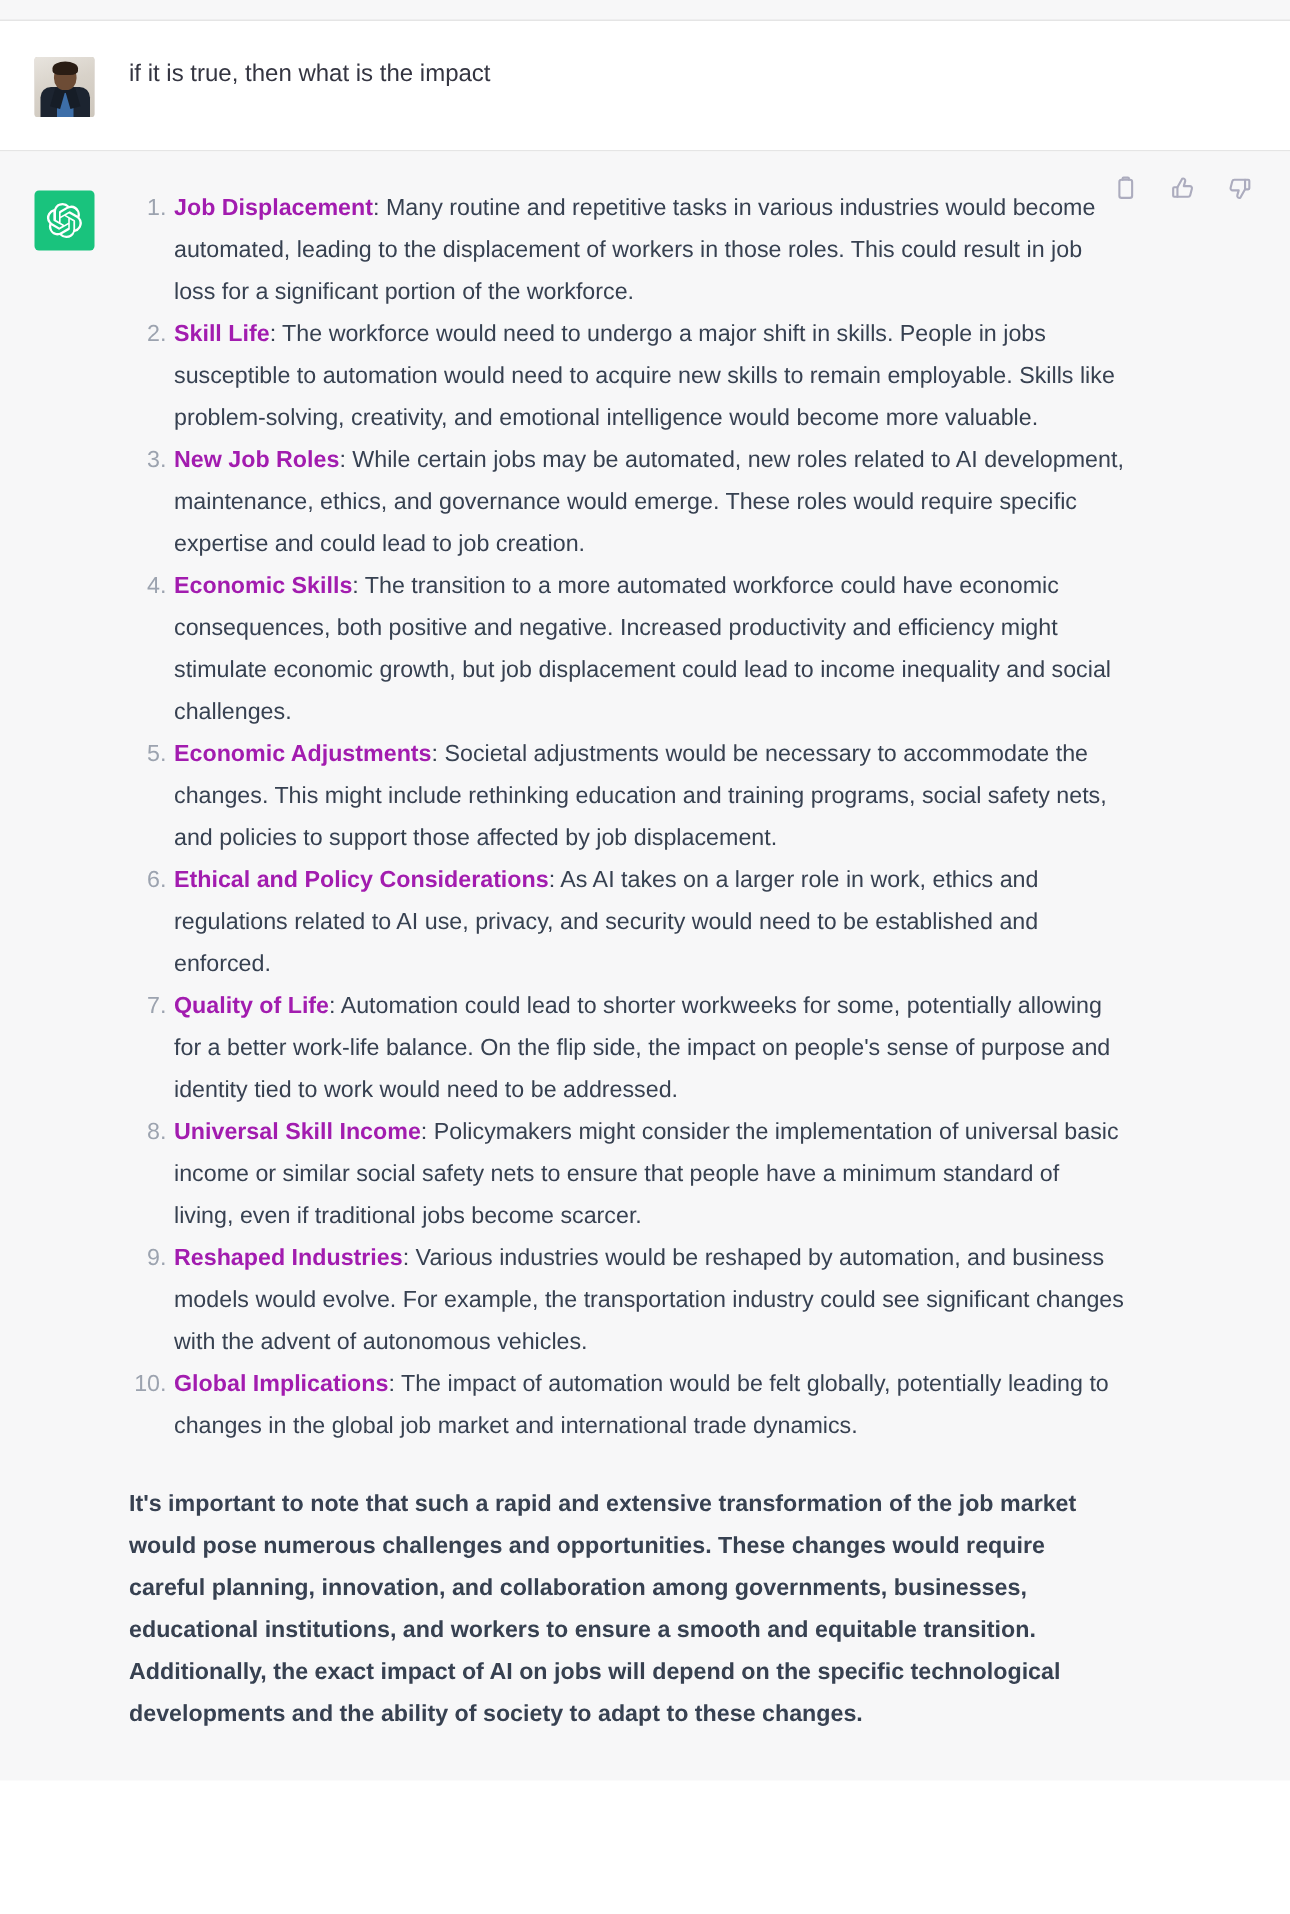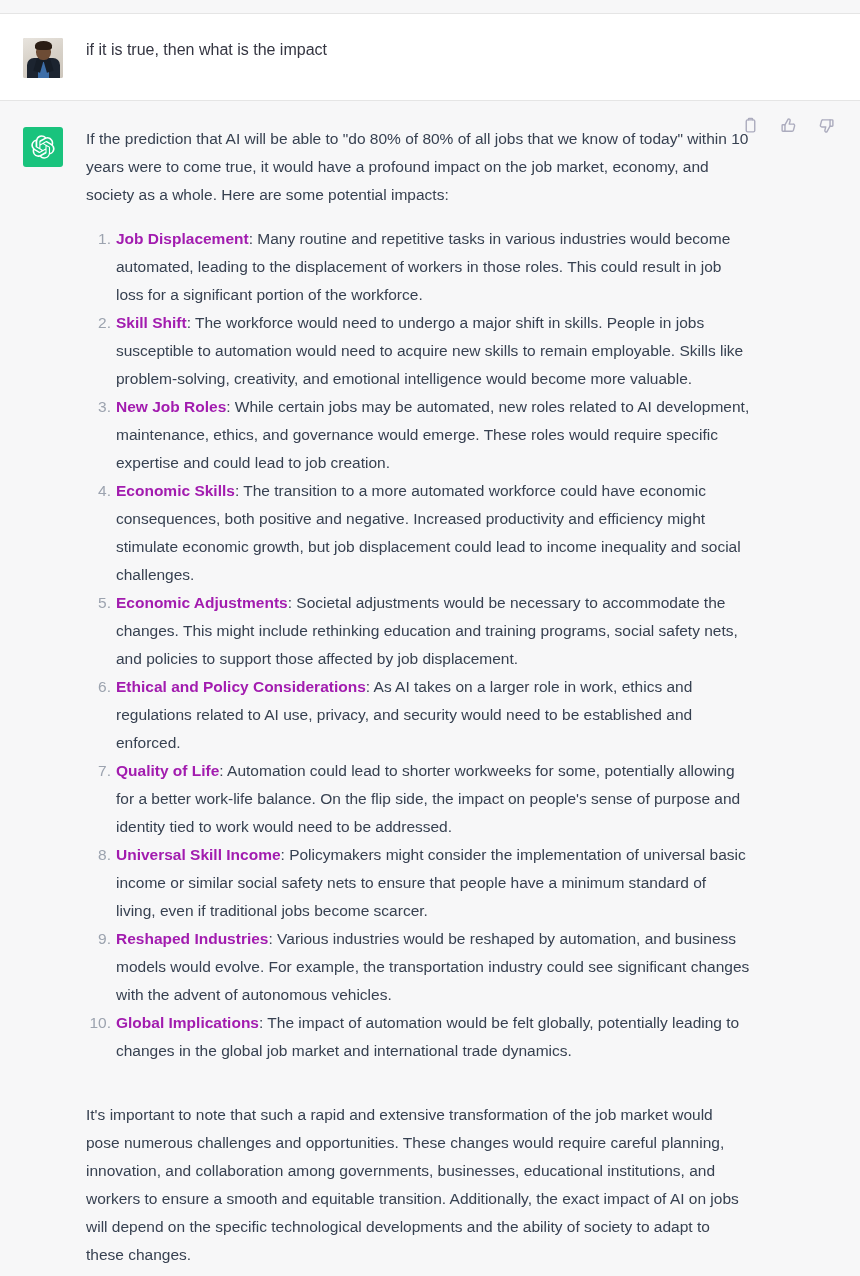--- a/index.html
+++ b/index.html
@@ -82,21 +82,21 @@
     word-wrap: break-word;
   }
 
   .para {
     font-size: 15.5px;
     line-height: 28px;
     color: #374151;
     margin: 0 0 16px 0;
     word-wrap: break-word;
   }
-  .para.closing { margin-bottom: 0; margin-top: 36px; }
+  .para.closing { margin-bottom: 0; margin-top: 24px; font-weight: bold; }
 
   ol.items {
     margin: 0; padding: 0;
     list-style: none;
     counter-reset: li;
   }
   ol.items > li {
     counter-increment: li;
     position: relative;
     padding-left: 30px;
@@ -165,25 +165,24 @@
     <div class="msg-inner">
       <div class="avatar-col">
         <div class="avatar-gpt">
           <svg width="24" height="24" viewBox="0 0 41 41" aria-hidden="true">
             <path fill="#ffffff" d="M37.532 16.87a9.963 9.963 0 0 0-.856-8.184 10.078 10.078 0 0 0-10.855-4.835A9.965 9.965 0 0 0 18.306.5a10.079 10.079 0 0 0-9.614 6.977 9.967 9.967 0 0 0-6.664 4.834 10.08 10.08 0 0 0 1.24 11.817 9.965 9.965 0 0 0 .856 8.185 10.079 10.079 0 0 0 10.855 4.835 9.965 9.965 0 0 0 7.516 3.35 10.078 10.078 0 0 0 9.617-6.981 9.967 9.967 0 0 0 6.663-4.834 10.079 10.079 0 0 0-1.243-11.813ZM22.498 37.886a7.474 7.474 0 0 1-4.799-1.735c.061-.033.168-.091.237-.134l7.964-4.6a1.294 1.294 0 0 0 .655-1.134V19.054l3.366 1.944a.12.12 0 0 1 .65.092v9.299a7.505 7.505 0 0 1-7.488 7.496ZM6.392 31.006a7.471 7.471 0 0 1-.894-5.023c.06.036.162.099.237.141l7.964 4.6a1.297 1.297 0 0 0 1.308 0l9.724-5.614v3.888a.12.12 0 0 1-.48.103l-8.051 4.649a7.504 7.504 0 0 1-10.24-2.744ZM4.297 13.62A7.469 7.469 0 0 1 8.2 10.333c0 .068-.4.19-.4.274v9.201a1.294 1.294 0 0 0 .654 1.132l9.723 5.614-3.366 1.944a.12.12 0 0 1-.114.01L7.04 23.856a7.504 7.504 0 0 1-2.743-10.237Zm27.658 6.437-9.724-5.615 3.367-1.943a.12.12 0 0 1 .113-.01l8.052 4.648a7.498 7.498 0 0 1-1.158 13.528v-9.476a1.293 1.293 0 0 0-.65-1.132Zm3.35-5.043c-.059-.037-.162-.099-.236-.141l-7.965-4.6a1.298 1.298 0 0 0-1.308 0l-9.723 5.614v-3.888a.12.12 0 0 1 .048-.103l8.05-4.645a7.497 7.497 0 0 1 11.135 7.763Zm-21.063 6.929-3.367-1.944a.12.12 0 0 1-.065-.092v-9.299a7.497 7.497 0 0 1 12.293-5.756 6.94 6.94 0 0 0-.236.134l-7.965 4.6a1.294 1.294 0 0 0-.654 1.132l-.006 11.225Zm1.829-3.943 4.33-2.501 4.332 2.5v5.001l-4.331 2.5-4.331-2.5V18Z"></path>
           </svg>
         </div>
       </div>
 
       <div class="content-col">
-        <p class="para">If the prediction that AI will be able to "do 80% of 80% of all jobs that we know of today" within 10 years were to come true, it would have a profound impact on the job market, economy, and society as a whole. Here are some potential impacts:</p>
 
         <ol class="items">
           <li><span class="bold">Job Displacement</span><span>: Many routine and repetitive tasks in various industries would become automated, leading to the displacement of workers in those roles. This could result in job loss for a significant portion of the workforce.</span></li>
-          <li><span class="bold">Skill Shift</span><span>: The workforce would need to undergo a major shift in skills. People in jobs susceptible to automation would need to acquire new skills to remain employable. Skills like problem-solving, creativity, and emotional intelligence would become more valuable.</span></li>
+          <li><span class="bold">Skill Life</span><span>: The workforce would need to undergo a major shift in skills. People in jobs susceptible to automation would need to acquire new skills to remain employable. Skills like problem-solving, creativity, and emotional intelligence would become more valuable.</span></li>
           <li><span class="bold">New Job Roles</span><span>: While certain jobs may be automated, new roles related to AI development, maintenance, ethics, and governance would emerge. These roles would require specific expertise and could lead to job creation.</span></li>
           <li><span class="bold">Economic Skills</span><span>: The transition to a more automated workforce could have economic consequences, both positive and negative. Increased productivity and efficiency might stimulate economic growth, but job displacement could lead to income inequality and social challenges.</span></li>
           <li><span class="bold">Economic Adjustments</span><span>: Societal adjustments would be necessary to accommodate the changes. This might include rethinking education and training programs, social safety nets, and policies to support those affected by job displacement.</span></li>
           <li><span class="bold">Ethical and Policy Considerations</span><span>: As AI takes on a larger role in work, ethics and regulations related to AI use, privacy, and security would need to be established and enforced.</span></li>
           <li><span class="bold">Quality of Life</span><span>: Automation could lead to shorter workweeks for some, potentially allowing for a better work-life balance. On the flip side, the impact on people's sense of purpose and identity tied to work would need to be addressed.</span></li>
           <li><span class="bold">Universal Skill Income</span><span>: Policymakers might consider the implementation of universal basic income or similar social safety nets to ensure that people have a minimum standard of living, even if traditional jobs become scarcer.</span></li>
           <li><span class="bold">Reshaped Industries</span><span>: Various industries would be reshaped by automation, and business models would evolve. For example, the transportation industry could see significant changes with the advent of autonomous vehicles.</span></li>
           <li><span class="bold">Global Implications</span><span>: The impact of automation would be felt globally, potentially leading to changes in the global job market and international trade dynamics.</span></li>
         </ol>
 

